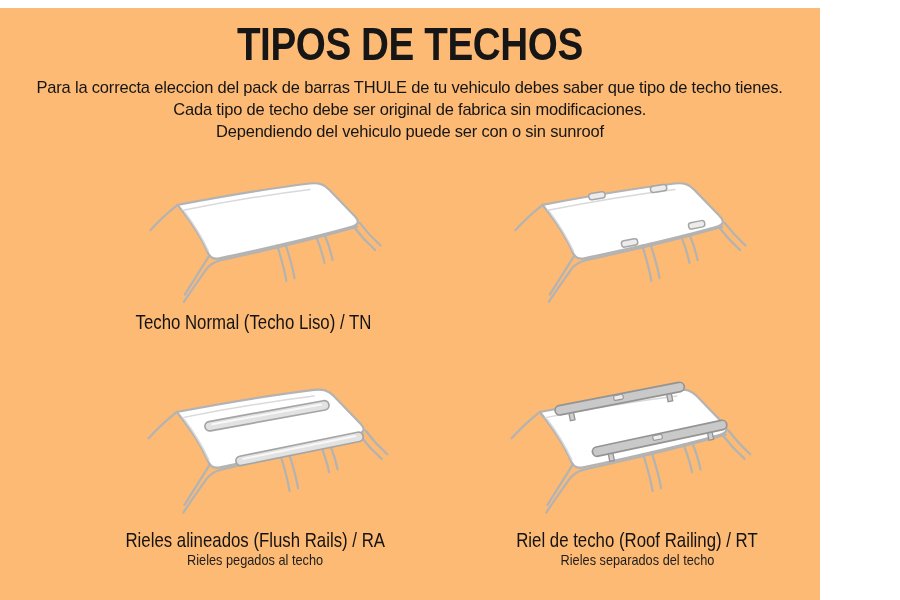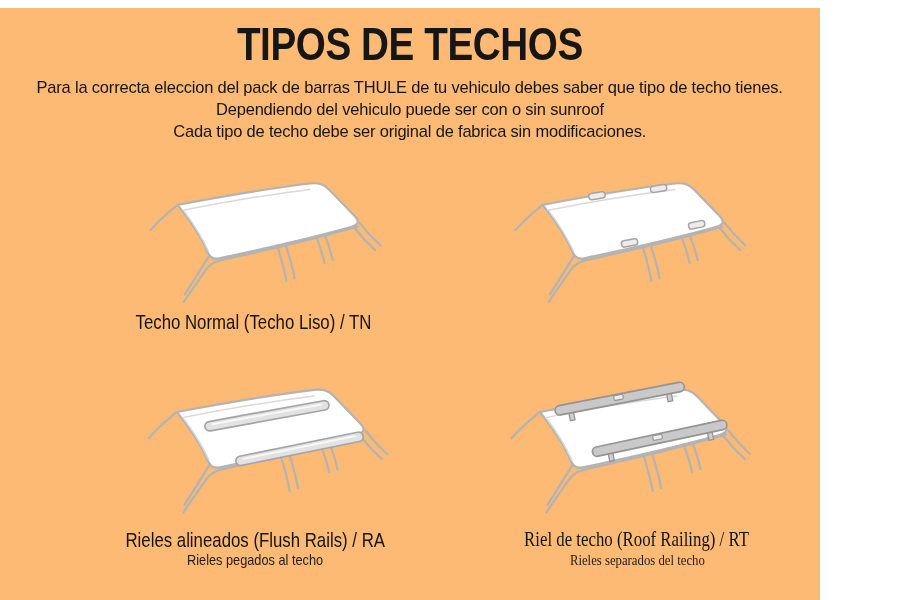--- a/index.html
+++ b/index.html
@@ -45,21 +45,21 @@
   .cell-tn .roof-svg { margin-left:130px; }
   .cell-pf .roof-svg { margin-left:45px; }
   .cell-ra .roof-svg { margin-left:128px; }
   .cell-rt .roof-svg { margin-left:41px; }
   .label-row { position:relative; text-align:center; width:450px; }
   .cell-ra .label-row { margin-top:7px; }
   .cell-rt .label-row { margin-top:7px; }
   .cell-tn .label-row { left:28px; }
   .cell-pf .label-row { left:-55px; }
   .cell-ra .label-row { left:30px;text-align:center; }
-  .cell-rt .label-row { left:-38px;font-family:Liberation Serif, serif; }
+  .cell-rt .label-row { left:-38px; }
   .type-label {
     display:inline-block;
     font-size:21px; font-weight:400; line-height:23px;
     transform:scaleX(0.80);
     white-space:nowrap;
     color:#131313;
   }
   .type-sublabel {
     display:inline-block;
     font-size:15px; line-height:18px;
@@ -115,22 +115,22 @@
 </svg>
 
 <div class="page">
 
   <div class="title-row">
     <span class="title-text">TIPOS DE TECHOS</span>
   </div>
 
   <div class="intro">
     <div class="intro-line"><span>Para la correcta eleccion del pack de barras THULE de tu vehiculo debes saber que tipo de techo tienes.</span></div>
+    <div class="intro-line"><span>Cada tipo de techo debe ser original de fabrica sin modificaciones.</span></div>
     <div class="intro-line"><span>Dependiendo del vehiculo puede ser con o sin sunroof</span></div>
-    <div class="intro-line"><span>Cada tipo de techo debe ser original de fabrica sin modificaciones.</span></div>
   </div>
 
   <div class="grid">
 
     <div class="cell row1 cell-tn">
       <svg class="roof-svg" viewBox="0 0 330 150">
         <use href="#roof-base"></use>
       </svg>
       <div class="label-row">
         <span class="type-label">Techo Normal (Techo Liso) / TN</span>

